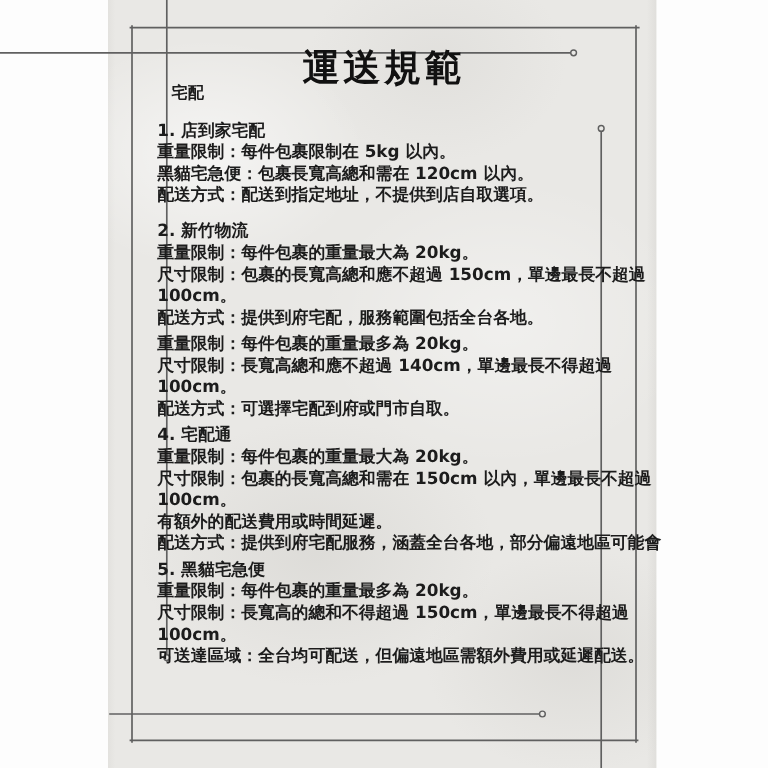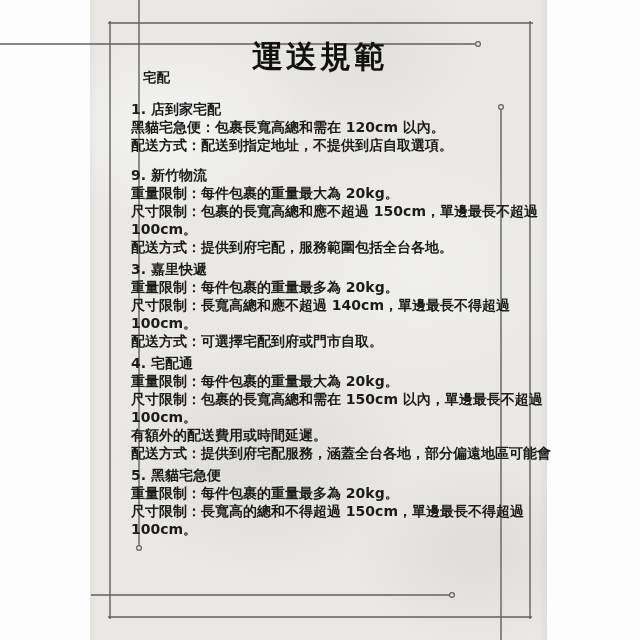--- a/index.html
+++ b/index.html
@@ -76,50 +76,51 @@
   </svg>
 
   <h1 class="title">運送規範</h1>
 
   <div class="subtitle">宅配</div>
 
   <div class="body">
 
     <section class="section first">
       <div>1. 店到家宅配</div>
+      <div>重量限制：每件包裹限制在 5kg 以內。</div>
       <div>黑貓宅急便：包裹長寬高總和需在 120cm 以內。</div>
       <div>配送方式：配送到指定地址，不提供到店自取選項。</div>
     </section>
 
     <section class="section">
-      <div>9. 新竹物流</div>
+      <div>2. 新竹物流</div>
       <div>重量限制：每件包裹的重量最大為 20kg。</div>
       <div>尺寸限制：包裹的長寬高總和應不超過 150cm，單邊最長不超過</div>
       <div>100cm。</div>
       <div>配送方式：提供到府宅配，服務範圍包括全台各地。</div>
     </section>
 
     <section class="section">
-      <div>3. 嘉里快遞</div>
       <div>重量限制：每件包裹的重量最多為 20kg。</div>
       <div>尺寸限制：長寬高總和應不超過 140cm，單邊最長不得超過</div>
       <div>100cm。</div>
       <div>配送方式：可選擇宅配到府或門市自取。</div>
     </section>
 
     <section class="section">
       <div>4. 宅配通</div>
       <div>重量限制：每件包裹的重量最大為 20kg。</div>
       <div>尺寸限制：包裹的長寬高總和需在 150cm 以內，單邊最長不超過</div>
       <div>100cm。</div>
       <div>有額外的配送費用或時間延遲。</div>
       <div>配送方式：提供到府宅配服務，涵蓋全台各地，部分偏遠地區可能會</div>
     </section>
 
     <section class="section">
       <div>5. 黑貓宅急便</div>
       <div>重量限制：每件包裹的重量最多為 20kg。</div>
       <div>尺寸限制：長寬高的總和不得超過 150cm，單邊最長不得超過</div>
       <div>100cm。</div>
+      <div>可送達區域：全台均可配送，但偏遠地區需額外費用或延遲配送。</div>
     </section>
 
   </div>
 </div>
 
 </body></html>

